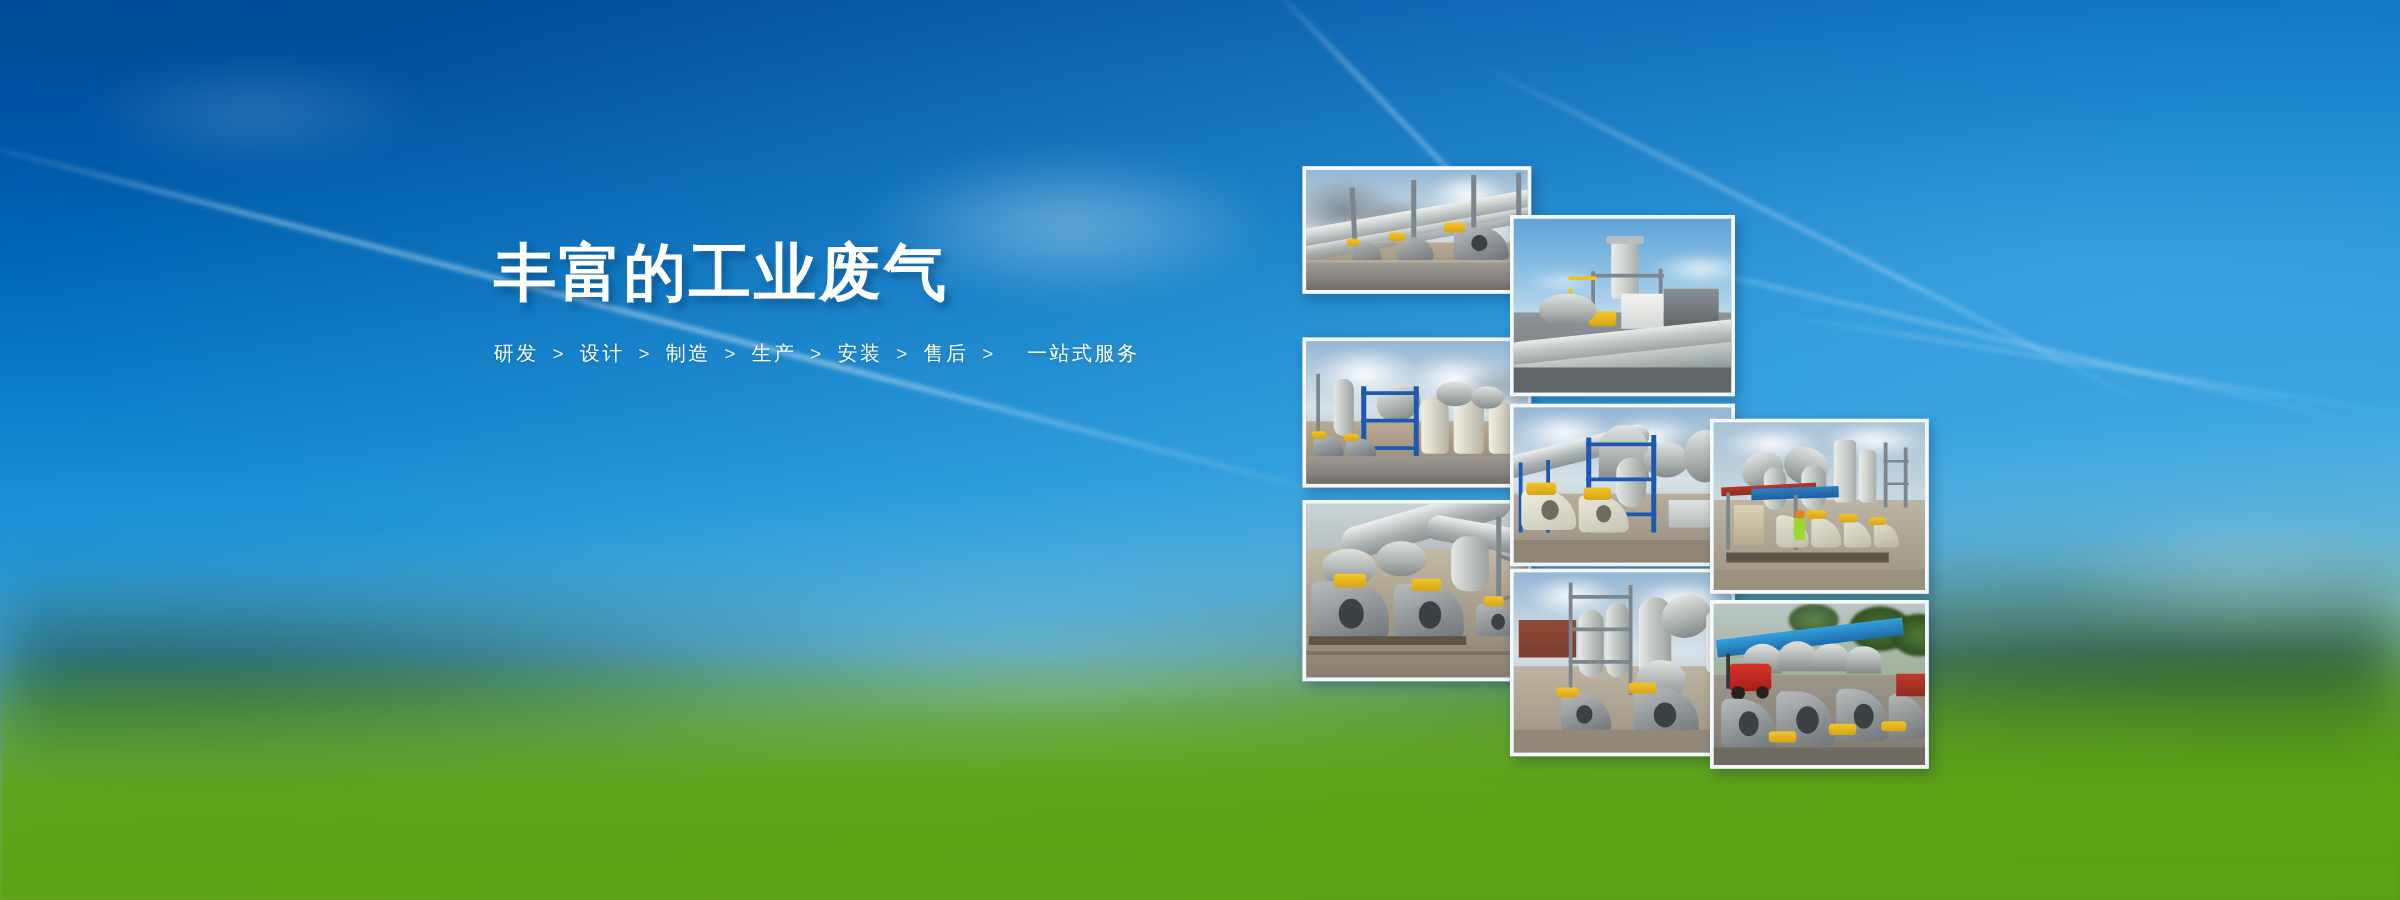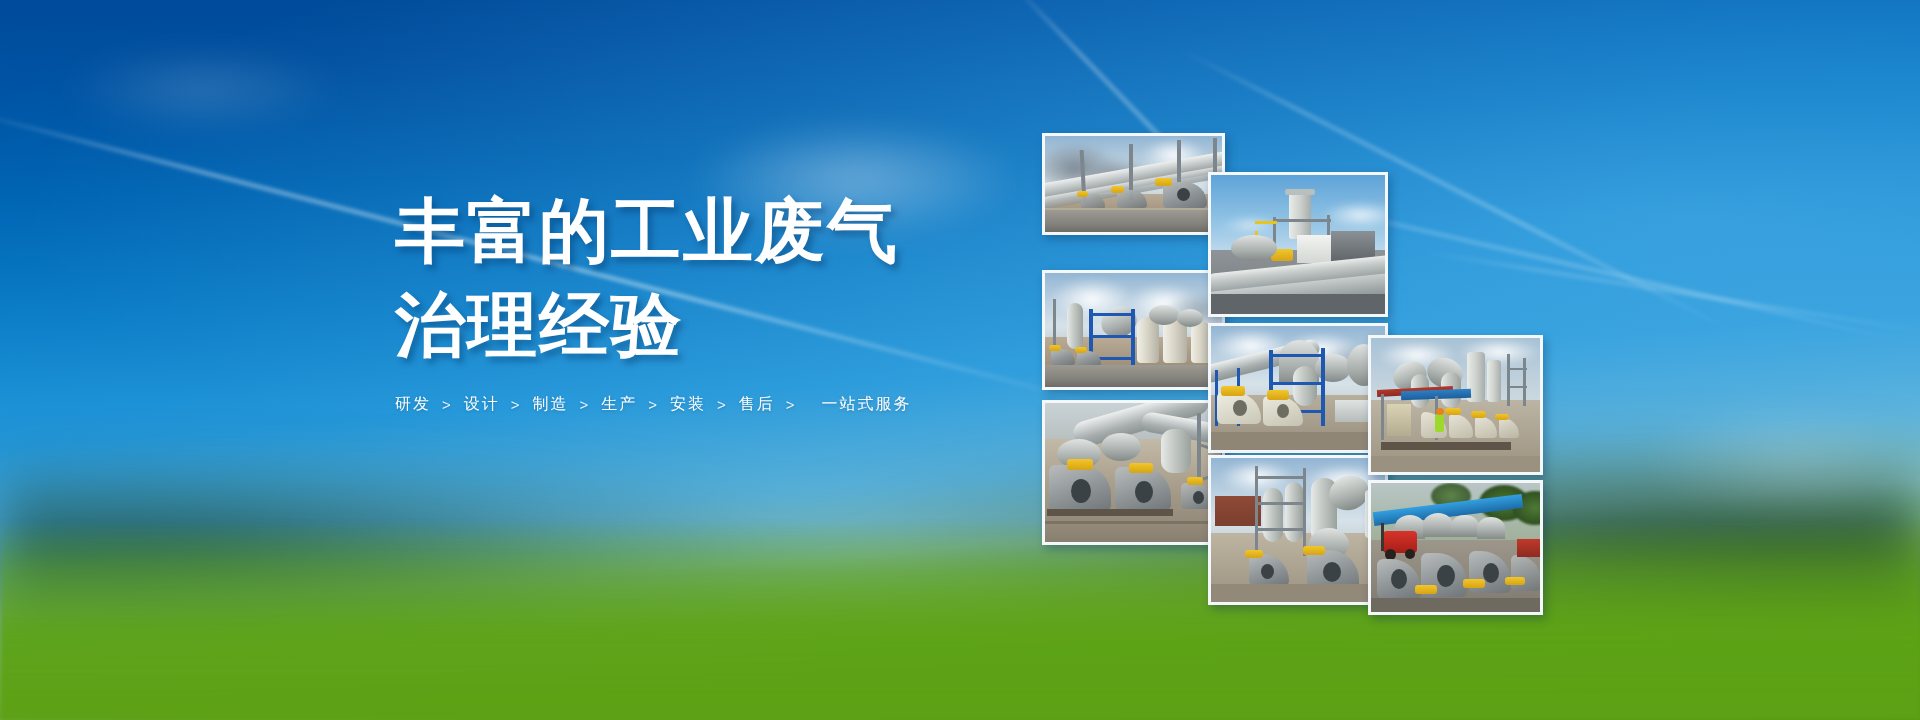--- a/index.html
+++ b/index.html
@@ -77,21 +77,21 @@
   }
   .w1{ left:690px; top:120px; width:330px; height:120px; }
   .w2{ left:60px;  top:44px;  width:280px; height:90px; opacity:.45; }
   .w3{ left:1640px;top:400px; width:300px; height:120px; opacity:.5; }
 
   
   .copy{ position:absolute; left:395px; top:185px; width:620px; }
 
   .headline{
     color:#ffffff;
-    font-size:70px;
+    font-size:50px;
     font-weight:700;
     line-height:1.34;
     letter-spacing:2px;
     text-shadow:4px 5px 6px rgba(0,52,102,.42);
     white-space:nowrap;
   }
   .subtitle{
     margin-top:57px;
     color:#ffffff;
     font-size:34px;
@@ -184,21 +184,20 @@
     <div class="trail t4"></div>
     <div class="trail t5"></div>
     <div class="wisp w1"></div>
     <div class="wisp w2"></div>
     <div class="wisp w3"></div>
   </div>
 
   <div class="copy">
 
     <div class="headline">丰富的工业废气</div>
-    <div class="headline">治理经验</div>
 
 
     <div class="crumbs">
       <span class="crumb">研发</span>
       <span class="crumb-sep">&gt;</span>
       <span class="crumb">设计</span>
       <span class="crumb-sep">&gt;</span>
       <span class="crumb">制造</span>
       <span class="crumb-sep">&gt;</span>
       <span class="crumb">生产</span>

